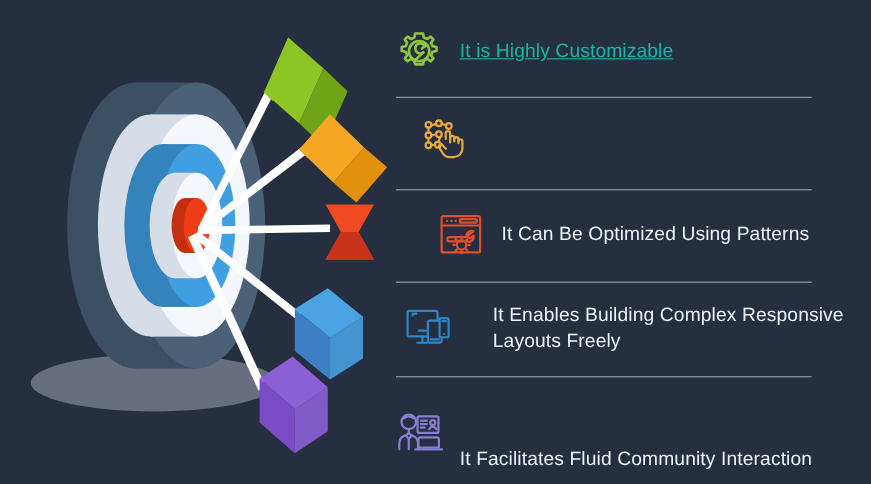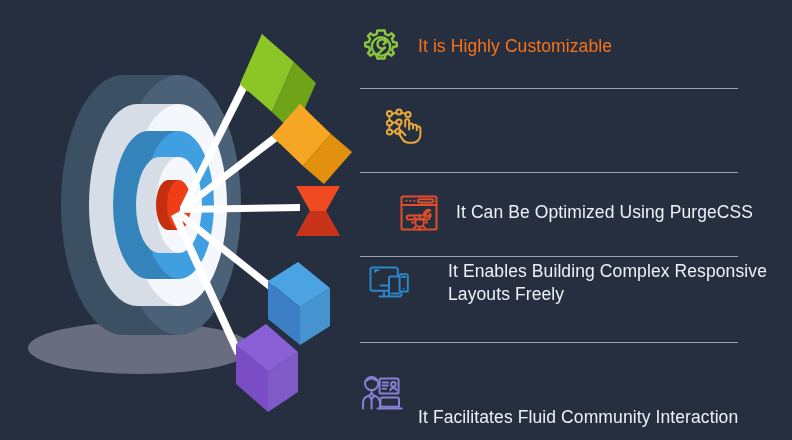--- a/index.html
+++ b/index.html
@@ -58,21 +58,21 @@
     left: 8px;
     width: 378px;
     height: 1px;
     background: #9aa3b0;
   }
 
   
   .item-0 { top: 24px; }
   .item-1 { top: 105px; }
   .item-2 { top: 190px; }
-  .item-3 { top: 260px; gap: 36px; }
+  .item-3 { top: 275px; gap: 36px; }
   .item-4 { top: 358px; }
   .item-1 .feature-icon { margin-left: 22px; }
   .item-2 .feature-icon { margin-left: 38px; }
   .item-3 .feature-icon { margin-left: 8px; }
   .item-4 .feature-icon { margin-left: 0px; }
 
   .div-0 { top: 88px; }
   .div-1 { top: 172px; }
   .div-2 { top: 256px; }
   .div-3 { top: 342px; }
@@ -158,21 +158,21 @@
     <div class="feature-item item-0">
       <span class="feature-icon">
         <svg width="44" height="44" viewBox="0 0 44 44" fill="none" stroke="#8cc63f" stroke-width="2.4" stroke-linecap="round" stroke-linejoin="round">
           <path d="M22 5.5 l3.6 0 .7 3.6 3.2 1.3 3-2.1 2.5 2.5 -2.1 3 1.3 3.2 3.6 .7 0 3.6 -3.6 .7 -1.3 3.2 2.1 3 -2.5 2.5 -3-2.1 -3.2 1.3 -.7 3.6 -3.6 0 -3.6 0 -.7-3.6 -3.2-1.3 -3 2.1 -2.5-2.5 2.1-3 -1.3-3.2 -3.6-.7 0-3.6 3.6-.7 1.3-3.2 -2.1-3 2.5-2.5 3 2.1 3.2-1.3 .7-3.6 z"></path>
           <circle cx="22" cy="21.5" r="9.2"></circle>
           <path d="M27.3 17.2 a4.6 4.6 0 1 0 -1.6 5.6"></path>
           <path d="M25.8 22.6 L17.3 30.6"></path>
           <path d="M27.6 16.4 L24.6 19.2"></path>
         </svg>
       </span>
-      <span class="feature-label" style="color: #f97316;">It is Highly Customizable</span>
+      <span class="feature-label" style="color: #14b8a6; text-decoration: underline;">It is Highly Customizable</span>
     </div>
     <div class="divider div-0" style="background: rgb(154, 163, 176);"></div>
 
     <div class="feature-item item-1">
       <span class="feature-icon">
         <svg width="44" height="44" viewBox="0 0 44 44" fill="none" stroke="#e8a93a" stroke-width="2" stroke-linecap="round" stroke-linejoin="round">
           <circle cx="8.5" cy="7.5" r="2.6"></circle>
           <circle cx="18" cy="6" r="2.6"></circle>
           <circle cx="27" cy="8.5" r="2.6"></circle>
           <circle cx="8.5" cy="17" r="2.6"></circle>
@@ -197,21 +197,21 @@
           <circle cx="9.5" cy="9.8" r="1.1" fill="#e04e2a" stroke="none"></circle>
           <circle cx="13.4" cy="9.8" r="1.1" fill="#e04e2a" stroke="none"></circle>
           <circle cx="17.3" cy="9.8" r="1.1" fill="#e04e2a" stroke="none"></circle>
           <rect x="21" y="8.2" width="15.5" height="3.2" rx="1.6"></rect>
           <path d="M33.4 19.3 a4.5 4.5 0 0 0 -6.2 5.3 L11.6 24.6 a1.9 1.9 0 0 0 0 3.8 L27.2 28.4 a4.5 4.5 0 0 0 6.2 -5.3 l-3.1 2.6 -2.6 -2.2 z"></path>
           <circle cx="22.6" cy="31.6" r="4.3"></circle>
           <path d="M22.6 25.6 v-1.6 M22.6 39.2 v-1.6 M16.6 31.6 h-1.6 M30.2 31.6 h-1.6
                    M18.4 27.4 l-1.2 -1.2 M28 36.9 l-1.2 -1.2 M18.4 35.8 l-1.2 1.2 M28 26.3 l-1.2 1.2"></path>
         </svg>
       </span>
-      <span class="feature-label" style="color: rgb(238, 241, 246);">It Can Be Optimized Using PurgeCSS</span>
+      <span class="feature-label" style="color: rgb(238, 241, 246);">It Can Be Optimized Using Patterns</span>
     </div>
     <div class="divider div-2" style="background: rgb(154, 163, 176);"></div>
 
     <div class="feature-item item-3">
       <span class="feature-icon">
         <svg width="46" height="44" viewBox="0 0 46 44" fill="none" stroke="#2e86c8" stroke-width="2" stroke-linecap="round" stroke-linejoin="round">
           <path d="M4.5 8.4 a1.8 1.8 0 0 1 1.8 -1.8 H30 a1.8 1.8 0 0 1 1.8 1.8 V28 a1.8 1.8 0 0 1 -1.8 1.8 H6.3 A1.8 1.8 0 0 1 4.5 28 Z"></path>
           <path d="M9.2 10.8 v-1.6 h3.2"></path>
           <path d="M14.6 24.6 h6.6"></path>
           <path d="M18 29.8 v5.6 M13.4 35.6 h9.2"></path>

